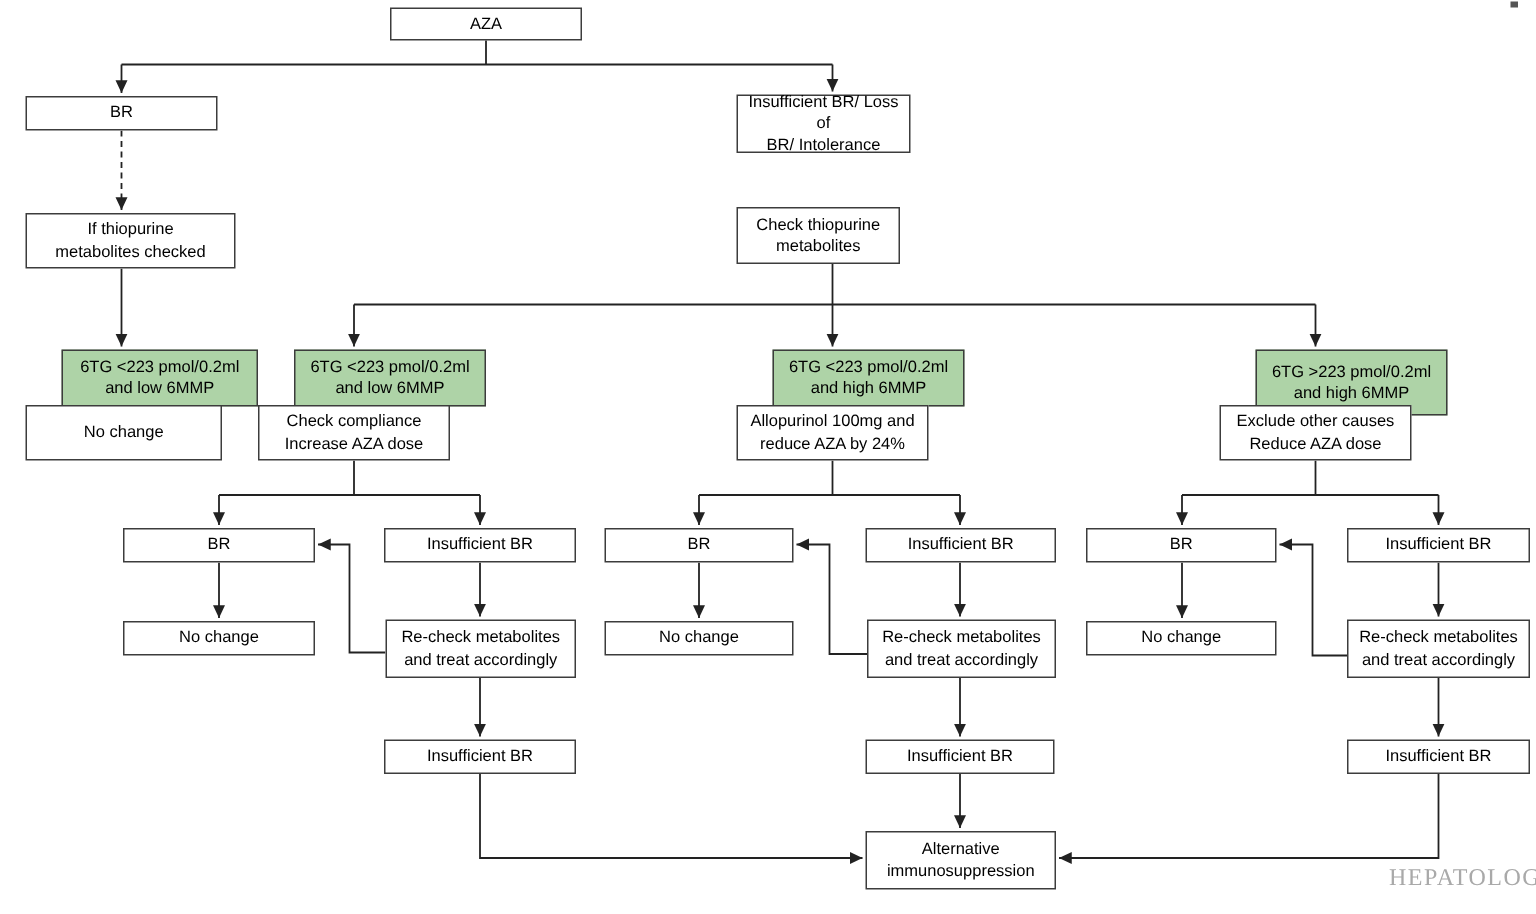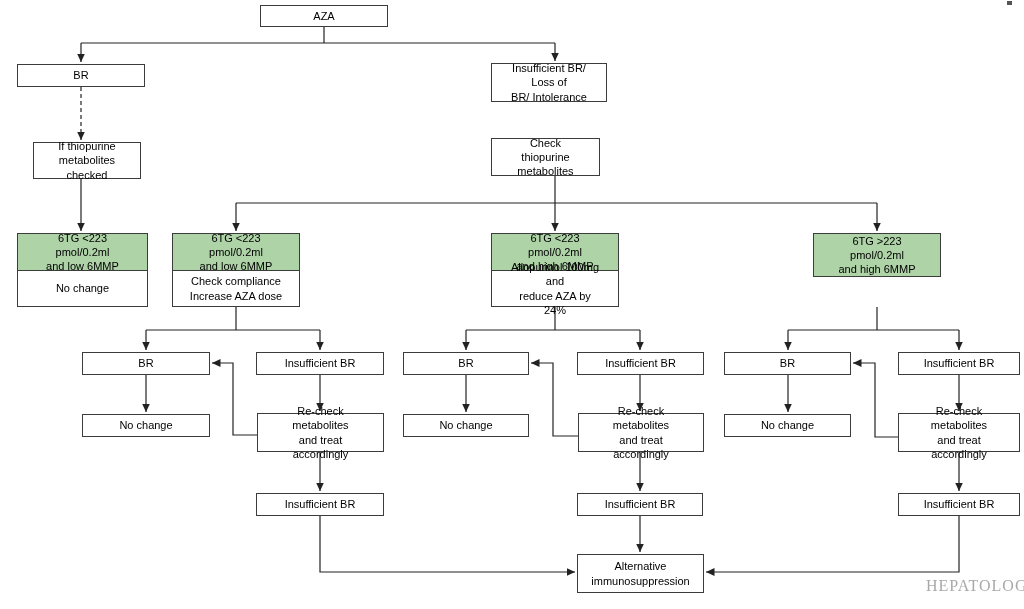--- a/index.html
+++ b/index.html
@@ -20,23 +20,23 @@
     background: #ffffff;
     border: 1px solid var(--box-border, #3c3c3c);
     display: flex;
     align-items: center;
     justify-content: center;
     text-align: center;
     white-space: pre-line;
     font-size: 11px;
     line-height: 1.3;
     color: #000000;
-    padding: 1px 16px;
+    padding: 1px 2px;
   }
-  .node.green { background: var(--metabolite-green, #b0d5a8); }
+  .node.green { background: var(--metabolite-green, #b0d5a8); margin-left: 24px; }
   .watermark {
     position: absolute;
     left: 926px; top: 577px; width: 96px;
     text-align: right;
     font-family: "Liberation Serif", serif;
     font-size: 16px;
     letter-spacing: 1px;
     color: var(--watermark-gray, #a9a9a9);
   }
   .artifact {
@@ -110,41 +110,43 @@
       <path class="conn" d="M959,452 L959,491" marker-end="url(#arrow)"></path>
       <path class="conn" d="M898,437 L875,437 L875,363 L853,363" marker-end="url(#arrow)"></path>
       <path class="conn" d="M959,516 L959,572 L706,572" marker-end="url(#arrow)"></path>
     </g>
   </svg>
 
   <div class="node" style="left:260px;top:5px;width:128px;height:22px">AZA</div>
   <div class="node" style="left:17px;top:64px;width:128px;height:23px">BR</div>
   <div class="node" style="left:491px;top:63px;width:116px;height:39px">Insufficient BR/ Loss of
 BR/ Intolerance</div>
-  <div class="node" style="left:33px;top:142px;width:108px;height:37px">If thiopurine
+  <div class="node" style="left:17px;top:142px;width:140px;height:37px">If thiopurine
 metabolites checked</div>
   <div class="node" style="left:491px;top:138px;width:109px;height:38px">Check thiopurine
 metabolites</div>
 
   <div class="node green" style="left:17px;top:233px;width:131px;height:38px">6TG &lt;223 pmol/0.2ml
 and low 6MMP</div>
   <div class="node" style="left:17px;top:270px;width:131px;height:37px">No change</div>
 
   <div class="node green" style="left:172px;top:233px;width:128px;height:38px">6TG &lt;223 pmol/0.2ml
 and low 6MMP</div>
   <div class="node" style="left:172px;top:270px;width:128px;height:37px">Check compliance
 Increase AZA dose</div>
 
   <div class="node green" style="left:491px;top:233px;width:128px;height:38px">6TG &lt;223 pmol/0.2ml
 and high 6MMP</div>
   <div class="node" style="left:491px;top:270px;width:128px;height:37px">Allopurinol 100mg and
 reduce AZA by 24%</div>
 
   <div class="node green" style="left:813px;top:233px;width:128px;height:44px">6TG &gt;223 pmol/0.2ml
 and high 6MMP</div>
+  <div class="node" style="left:813px;top:270px;width:128px;height:37px">Exclude other causes
+Reduce AZA dose</div>
 
   <div class="node" style="left:82px;top:352px;width:128px;height:23px">BR</div>
   <div class="node" style="left:256px;top:352px;width:128px;height:23px">Insufficient BR</div>
   <div class="node" style="left:82px;top:414px;width:128px;height:23px">No change</div>
   <div class="node" style="left:257px;top:413px;width:127px;height:39px">Re-check metabolites
 and treat accordingly</div>
   <div class="node" style="left:256px;top:493px;width:128px;height:23px">Insufficient BR</div>
 
   <div class="node" style="left:403px;top:352px;width:126px;height:23px">BR</div>
   <div class="node" style="left:577px;top:352px;width:127px;height:23px">Insufficient BR</div>

